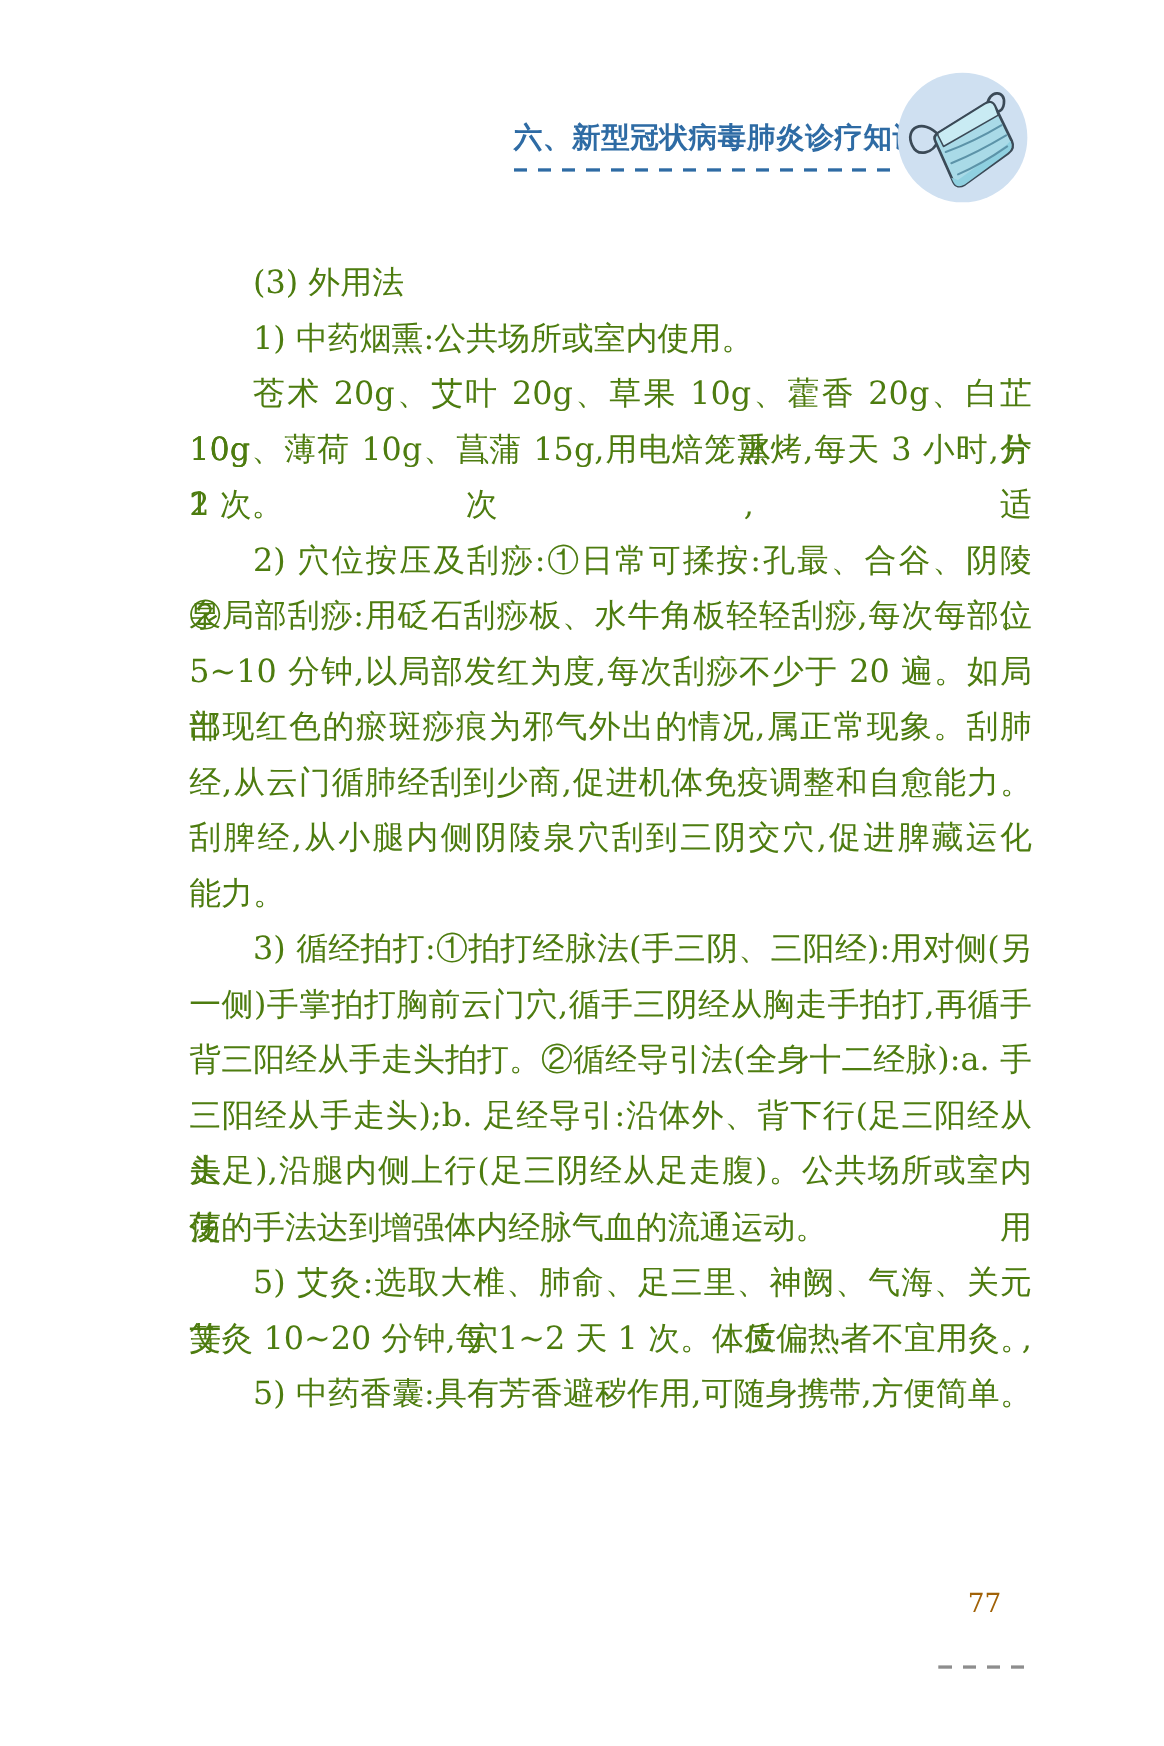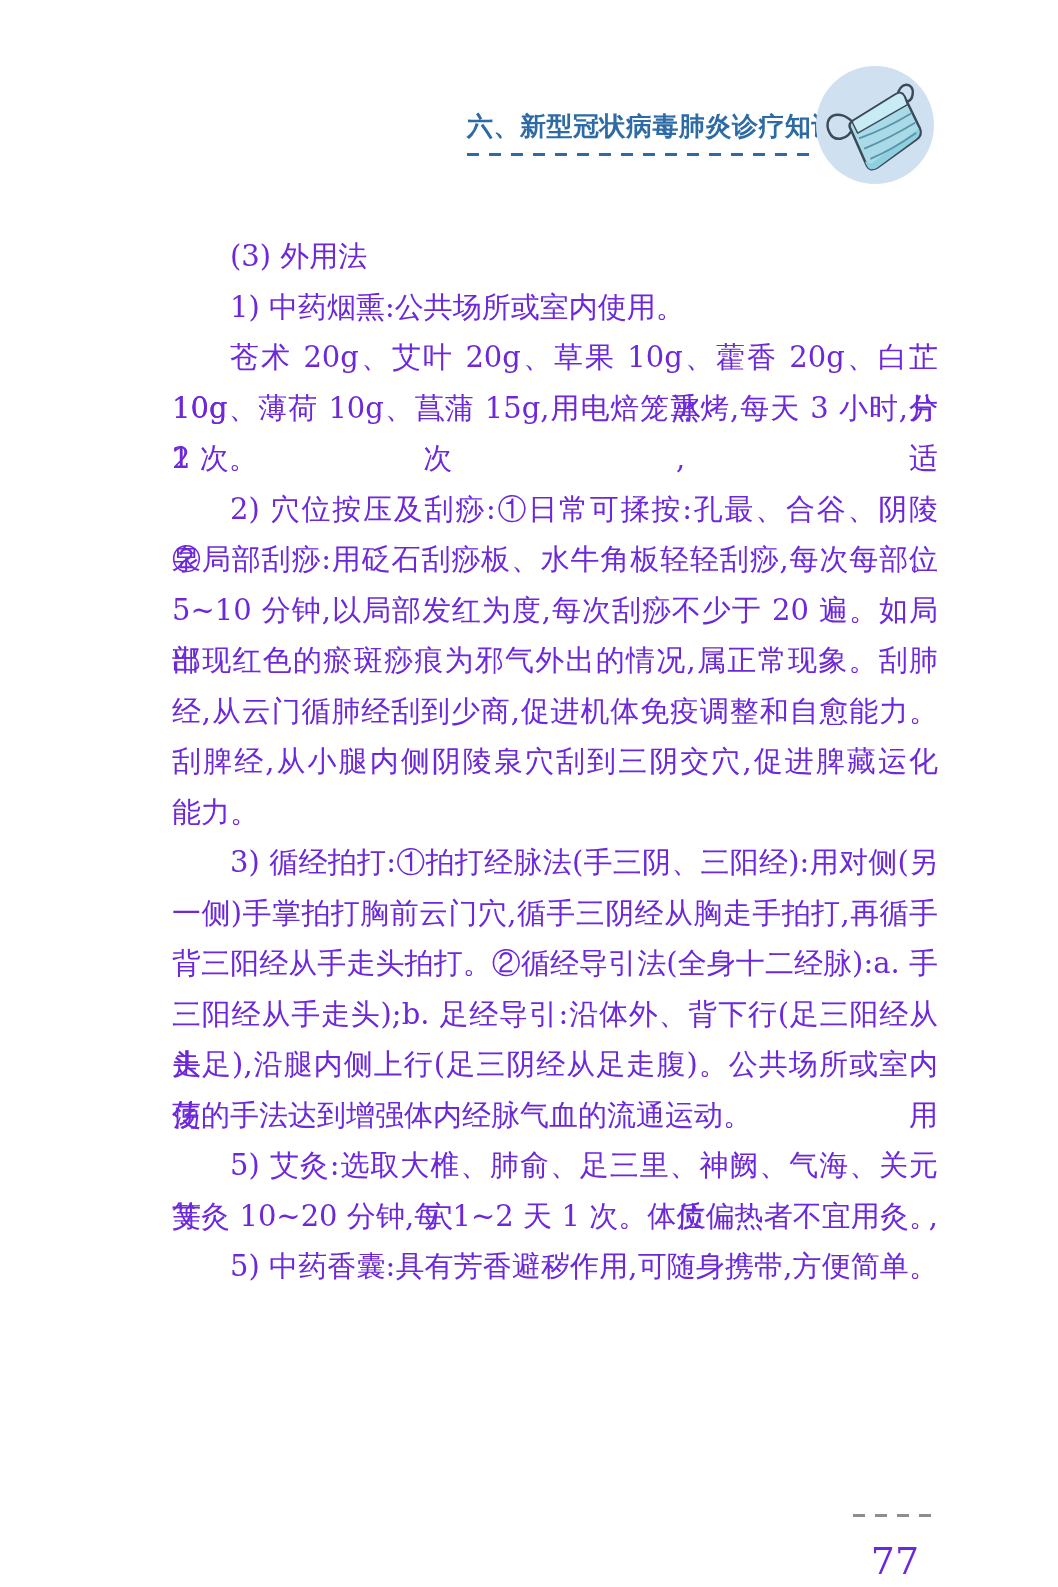--- a/index.html
+++ b/index.html
@@ -7,28 +7,28 @@
         font-family:"DejaVu Serif","Liberation Serif",serif;}
   
   .header-title{position:absolute;left:467px;top:106px;width:346px;height:40px;
         font-family:"DejaVu Sans","Liberation Sans",sans-serif;
         font-weight:bold;font-size:26px;line-height:40px;color:#2e6ba4;
         white-space:nowrap;letter-spacing:0.5px;}
   .header-dashes{position:absolute;left:467px;top:153px;width:346px;height:3px;
         background:repeating-linear-gradient(90deg,#2e6ba4 0 12px,transparent 12px 22px);}
   .badge{position:absolute;left:814px;top:64px;width:122px;height:122px;}
   
-  .content{position:absolute;left:172px;top:231px;width:766px;color:#6d28d9;}
+  .content{position:absolute;left:172px;top:231px;width:766px;color:#4d7c0f;}
   .line{height:50.5px;line-height:50.5px;font-size:29px;white-space:nowrap;}
   .line.full{white-space:normal;text-align:justify;text-align-last:justify;}
   .line.indent{padding-left:58px;}
   .line.indent.full{padding-left:0;text-indent:58px;}
   
-  .page-number{position:absolute;left:860px;top:1542px;width:70px;height:38px;
-        font-size:38px;line-height:38px;text-align:center;color:#6d28d9;}
+  .page-number{position:absolute;left:860px;top:1438px;width:70px;height:38px;
+        font-size:24px;line-height:38px;text-align:center;color:#a16207;}
   .footer-dashes{position:absolute;left:853px;top:1514px;width:84px;height:3px;
         background:repeating-linear-gradient(90deg,#8d8d8d 0 12px,transparent 12px 22px);}
 </style>
 </head>
 <body>
 
 <div class="page">
 
   <div class="header-title">六、新型冠状病毒肺炎诊疗知识</div>
   <div class="header-dashes"></div>

